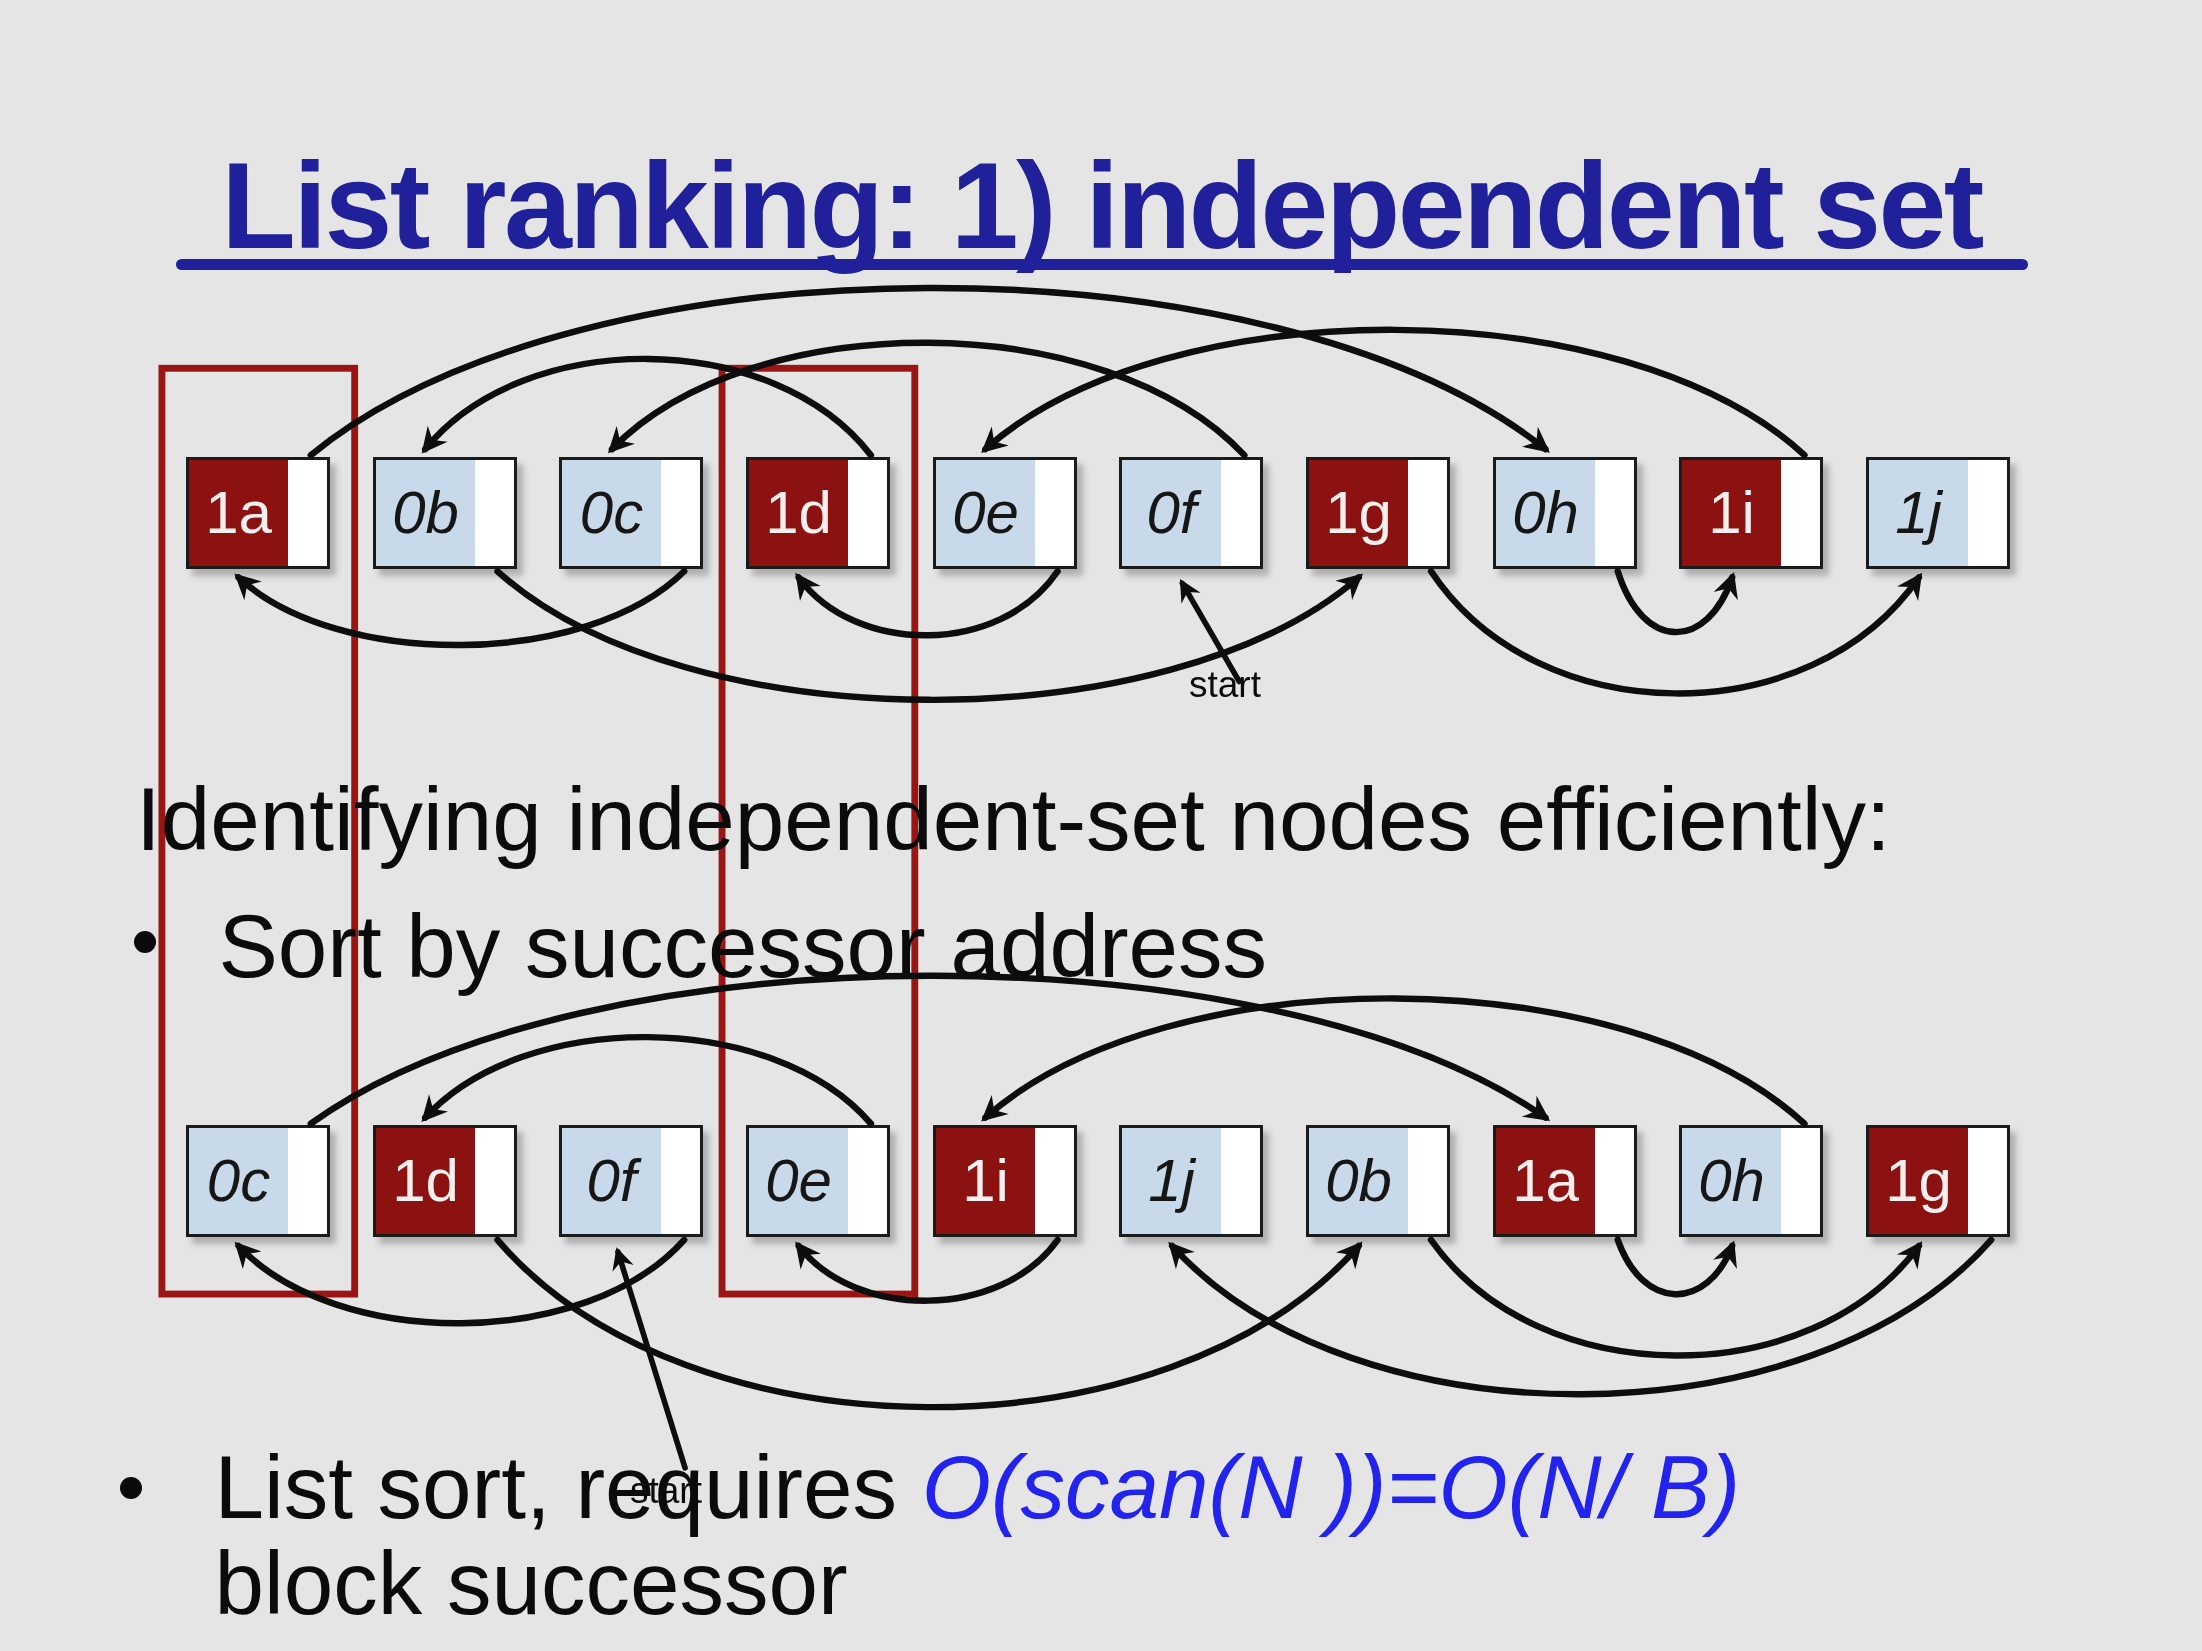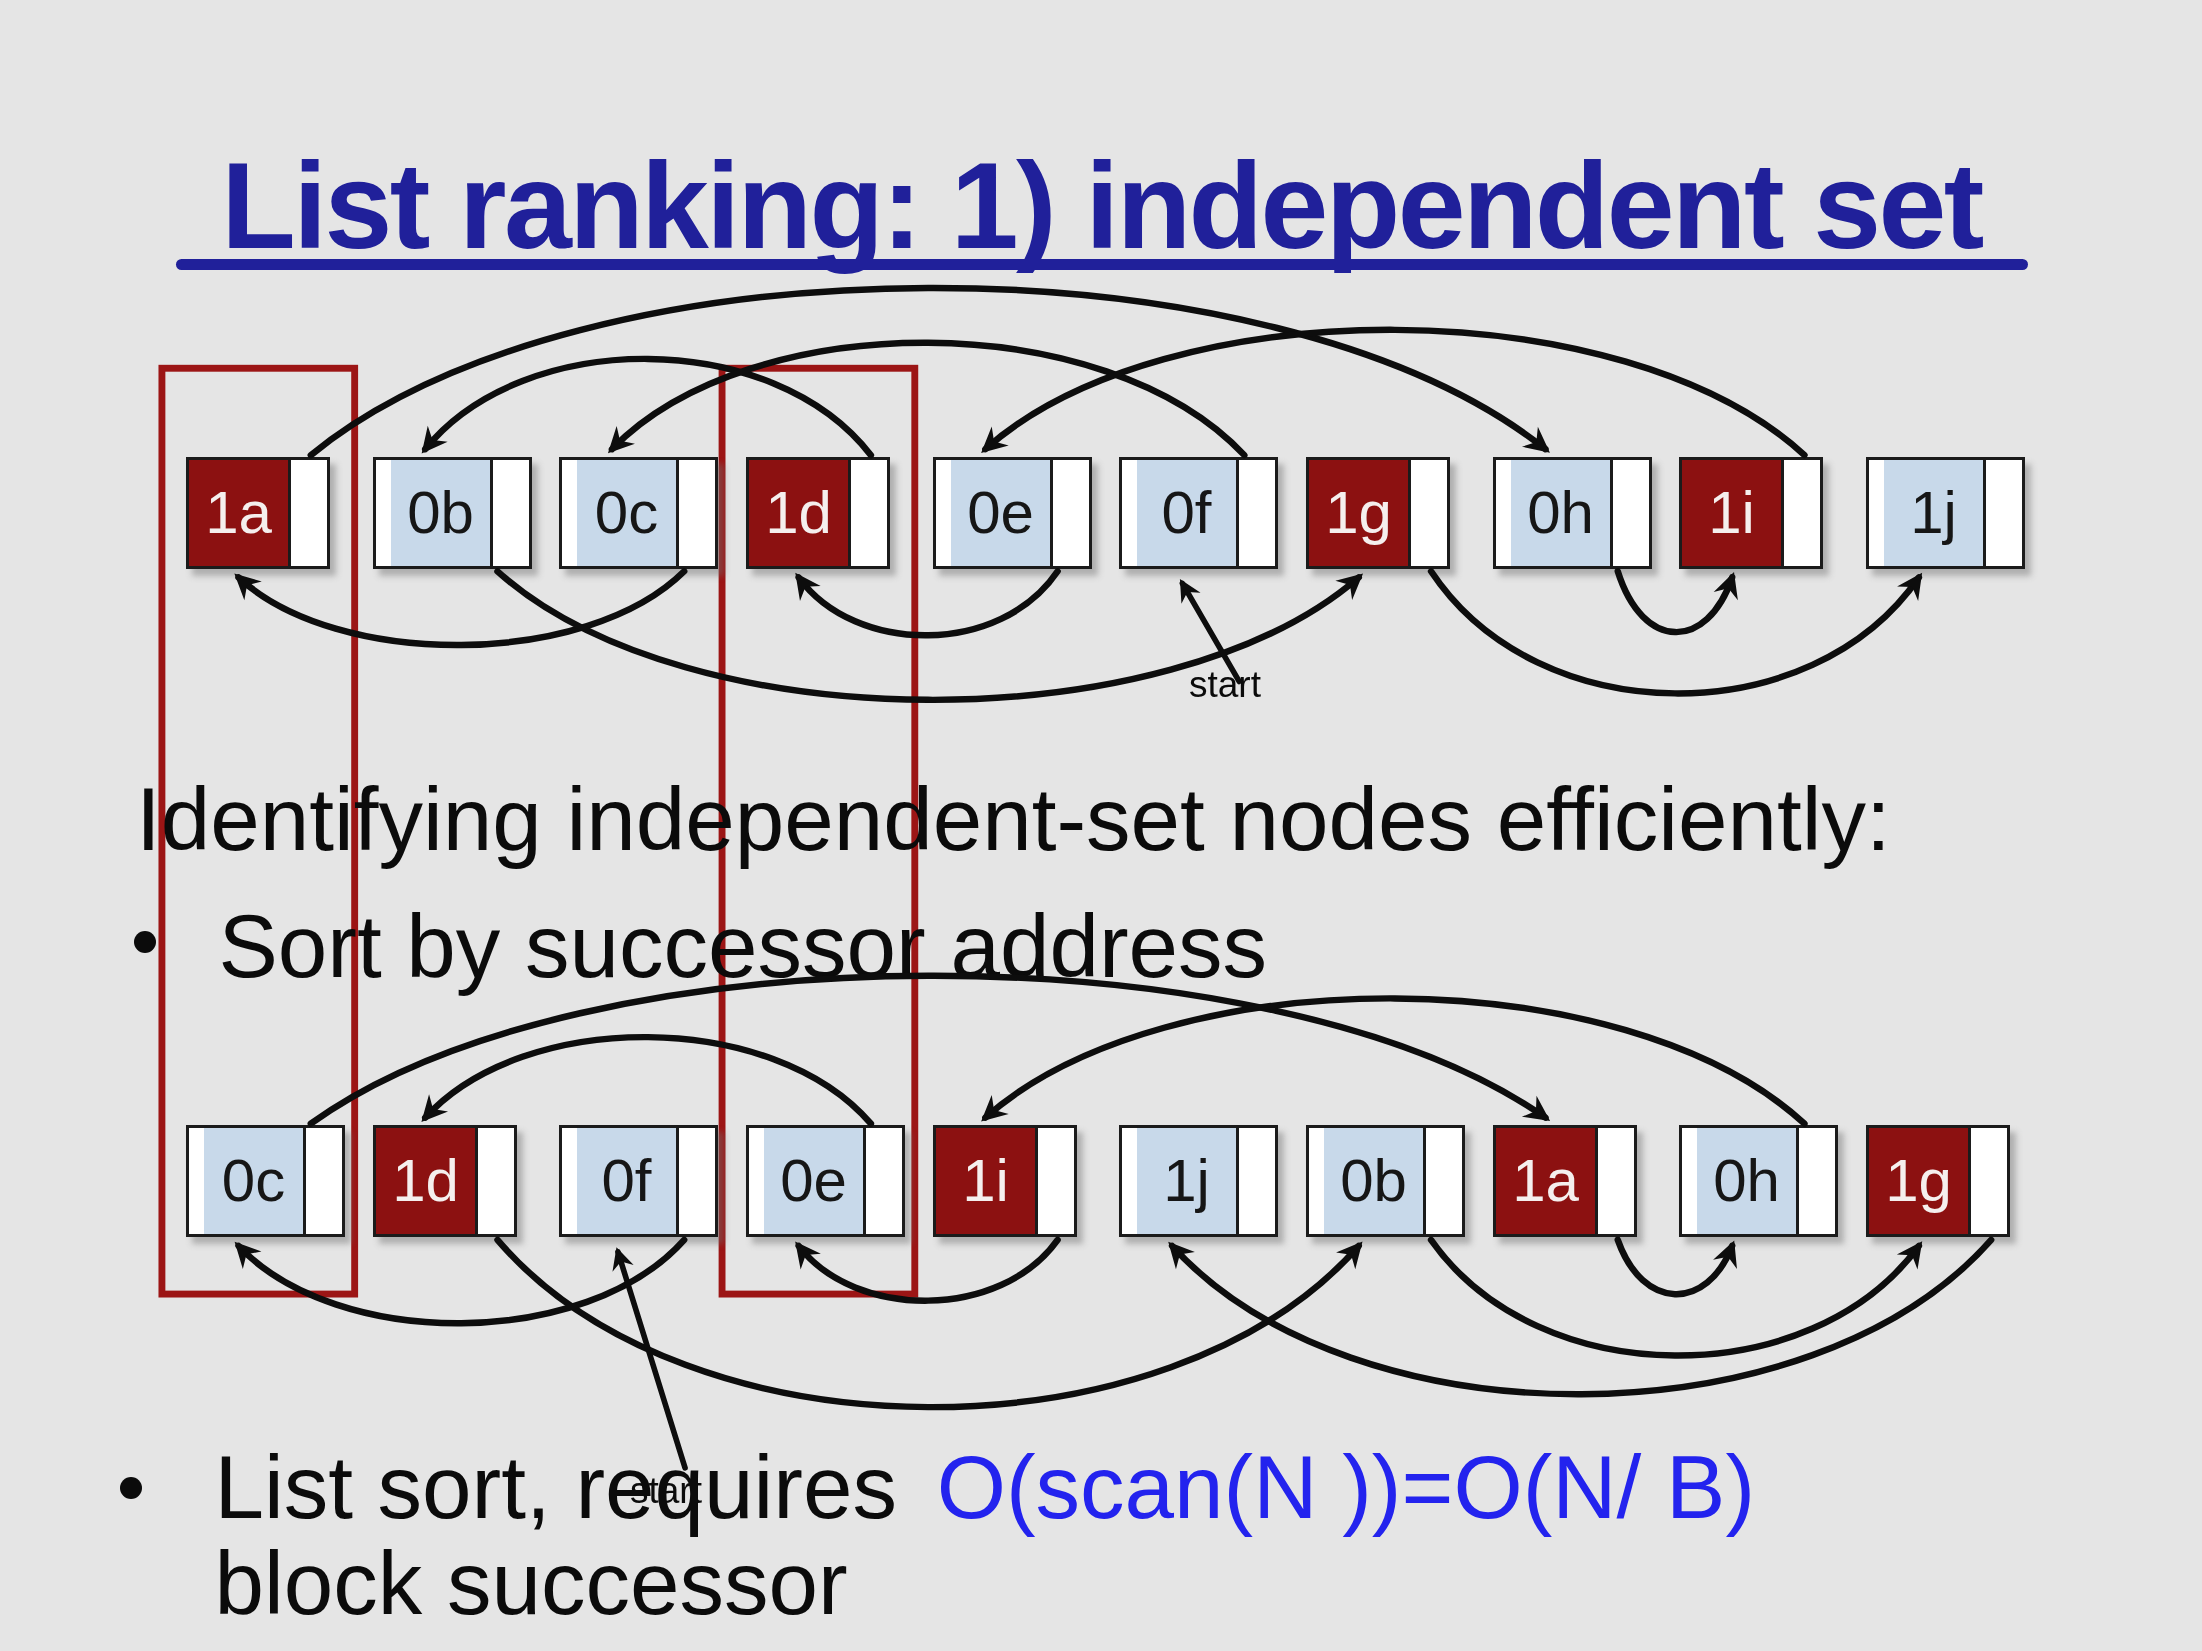--- a/index.html
+++ b/index.html
@@ -26,29 +26,29 @@
     background:var(--title-navy); border-radius:6px; z-index:2;
   }
   .bodytext{color:var(--body-text); z-index:2; position:absolute; white-space:nowrap;}
   #heading{left:136px; top:768px; font-size:89px;}
   #bullet1{left:134px; top:895px; font-size:89px; display:flex;}
   #bullet2{left:120px; top:1439px; font-size:89px; line-height:96px; display:flex;}
   .dot{width:22.4px; height:22.4px; border-radius:50%; background:var(--body-text);
        display:inline-block; flex:0 0 22.4px;}
   #bullet1 .dot{margin:36px 62px 0 0;}
   #bullet2 .dot{margin:38px 72px 0 0;}
-  .blue{color:var(--formula-blue); padding-left:15px;}
+  .blue{color:var(--formula-blue); font-style:italic;}
   .startlab{position:absolute; font-size:37px; color:var(--body-text);
       width:172px; text-align:center; z-index:2;}
   #start1{left:1139px; top:664px;}
   #start2{left:580px; top:1470px;}
   #nodes-layer{position:absolute; left:0; top:0; z-index:3;}
   .node{
     position:absolute; width:138px; height:106px; border:3.4px solid var(--node-border);
-    display:flex; background:#ffffff; box-shadow:6px 6.9px 6px rgba(110,110,110,.45);
+    display:flex; background:#ffffff; box-shadow:6px 6.9px 6px rgba(110,110,110,.45);flex-direction:column;
   }
   .node .cell{
     width:99px; height:106px; display:flex; align-items:center; justify-content:center;
     font-size:60px; line-height:106px;
   }
   .node.red .cell{background:var(--node-red); color:var(--node-red-text);}
   .node.blue .cell{background:var(--node-blue); color:var(--node-blue-text);}
   .node .ptr{flex:1; border-left:3.4px solid var(--node-border); background:#ffffff;}
 </style>
 </head>

